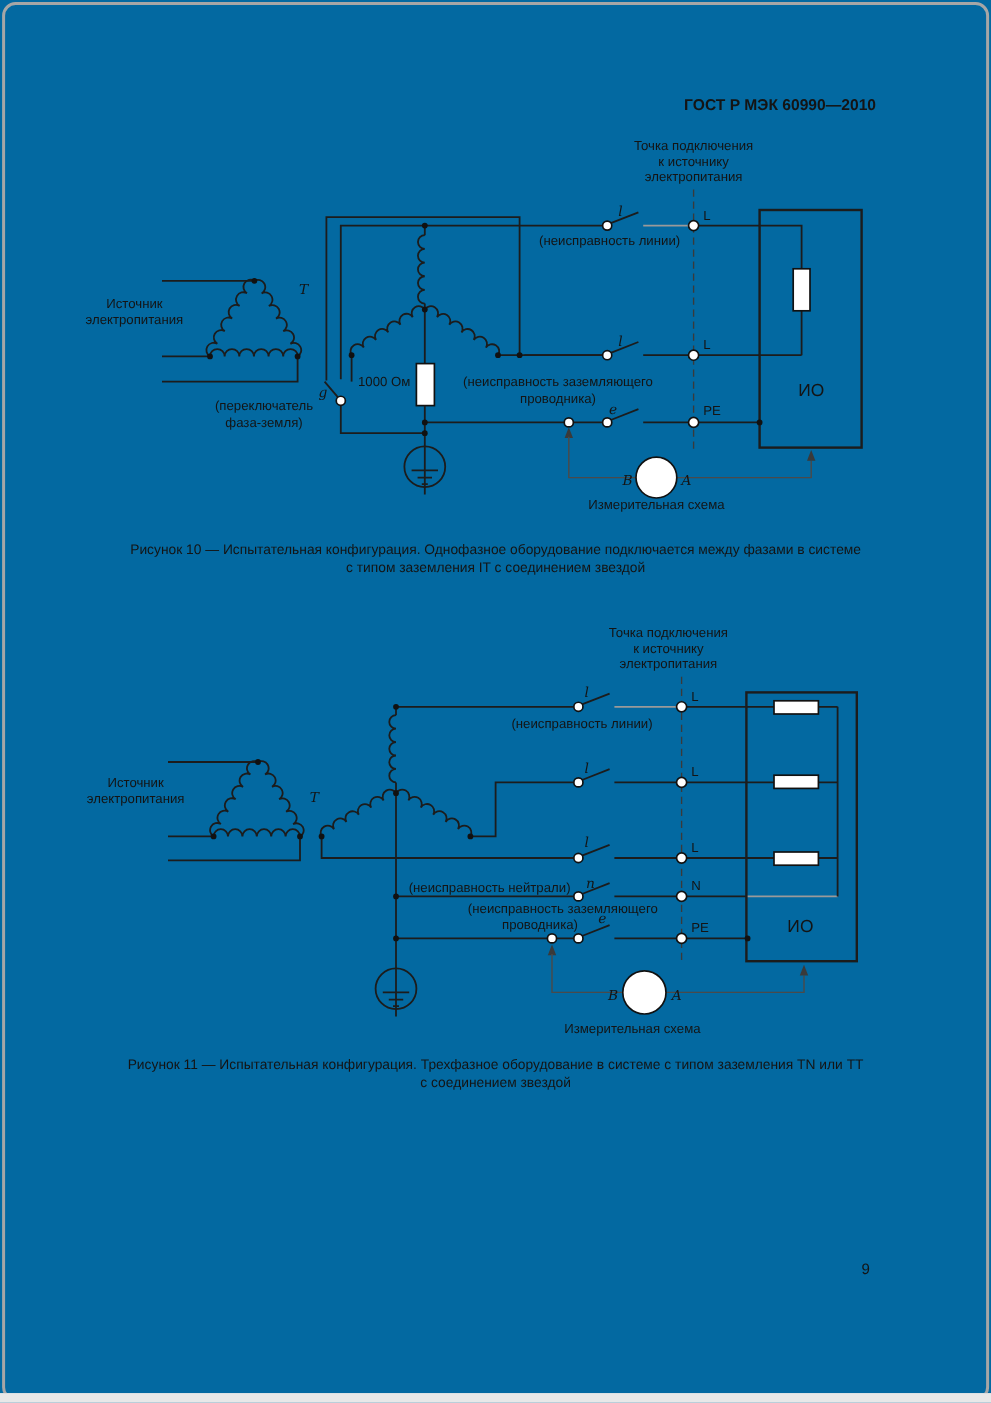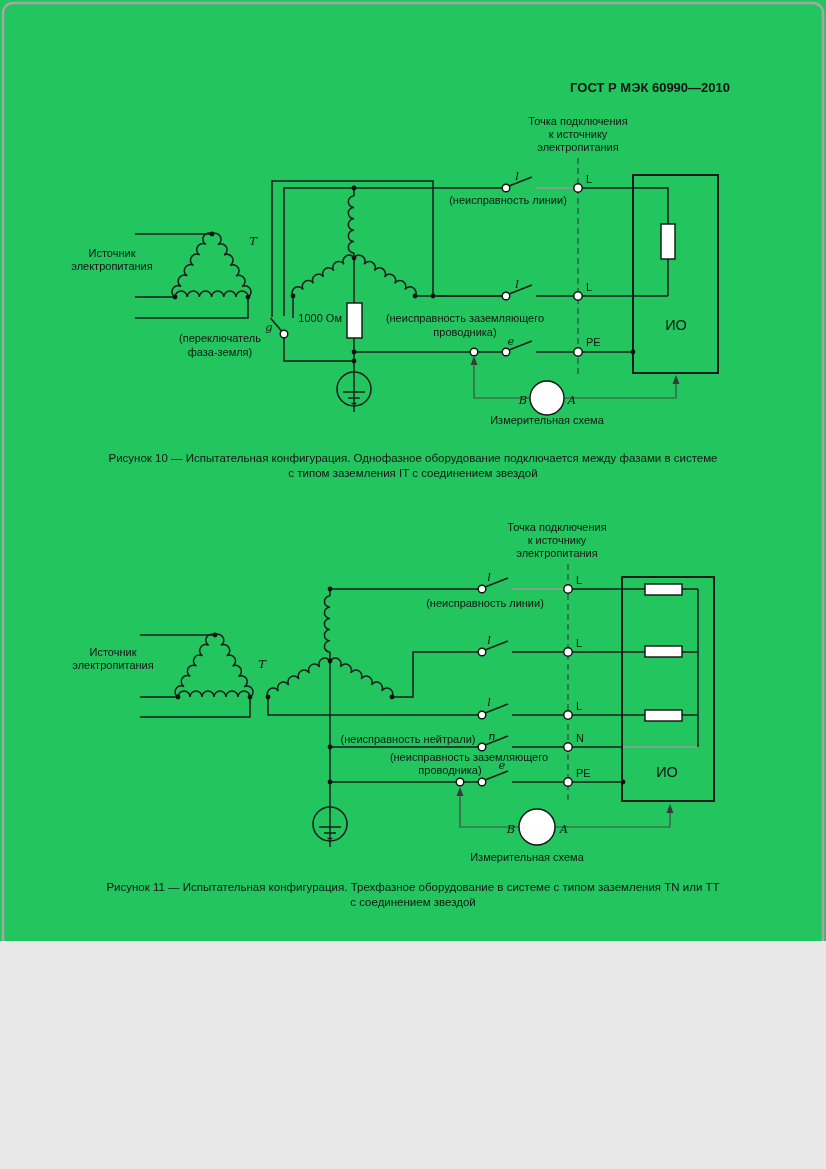--- a/index.html
+++ b/index.html
@@ -1,16 +1,16 @@
 <!DOCTYPE html>
 <html><head>
 <meta charset="utf-8">
 <style>
   html,body{margin:0;padding:0;background:#e8e8e8;}
-  .page{position:relative;width:826px;height:941px;background:#22c55e;overflow:hidden;
+  .page{position:relative;width:826px;height:1161px;background:#0369a1;overflow:hidden;
         font-family:"Liberation Sans",sans-serif;}
   svg{position:absolute;left:0;top:0;}
   .w{stroke:#1c1c1c;stroke-width:1.5;fill:none;}
   .w2{stroke:#1c1c1c;stroke-width:2;fill:none;}
   .gray{stroke:#9a9a9a;stroke-width:1.4;fill:none;}
   .meterw{stroke:#4a4a4a;stroke-width:1.2;fill:none;}
   .dash{stroke:#3a3a3a;stroke-width:1.1;fill:none;stroke-dasharray:6 4;}
   .dot{fill:#111;stroke:none;}
   .oc{fill:#fff;stroke:#111;stroke-width:1.4;}
   .ah{fill:#3a3a3a;stroke:none;}

